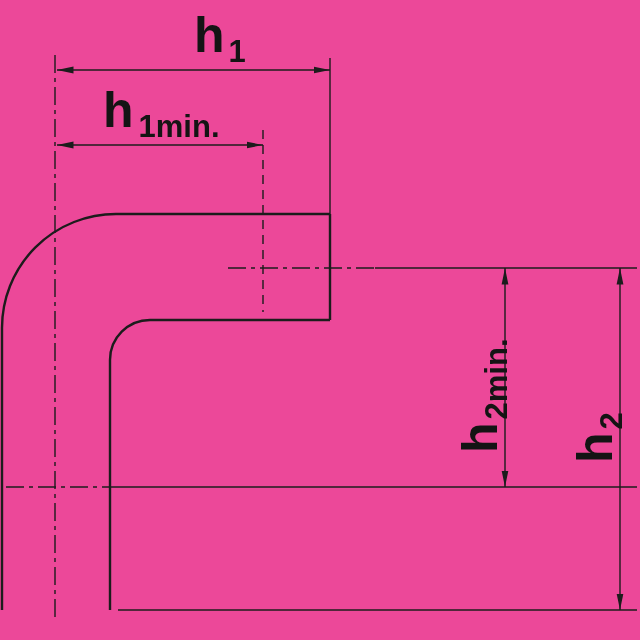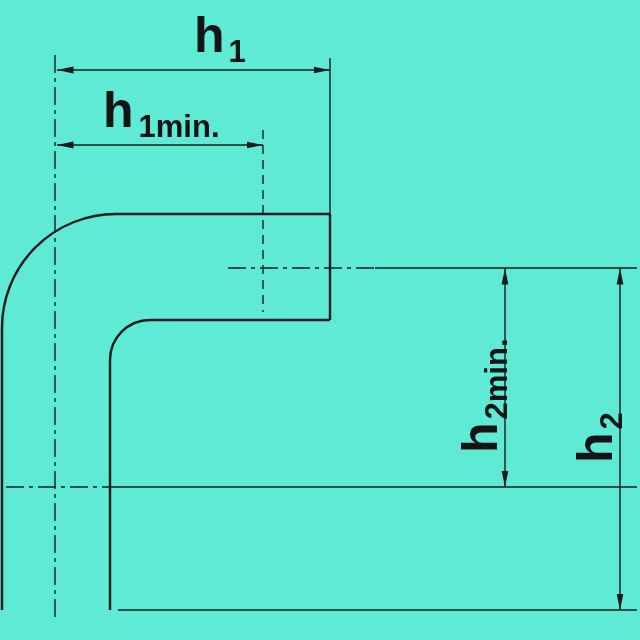--- a/index.html
+++ b/index.html
@@ -4,21 +4,21 @@
 <style>
   html, body {
     margin: 0;
     padding: 0;
     background: #ffffff;
   }
   .stage {
     position: relative;
     width: 640px;
     height: 640px;
-    background: #5eead4;
+    background: #ec4899;
     overflow: hidden;
     font-family: "Liberation Sans", sans-serif;
     text-align: right;
   }
   svg { display: block; }
   .pipe {
     fill: none;
     stroke: #1c1c1c;
     stroke-width: 2.4;
     stroke-linejoin: round;

